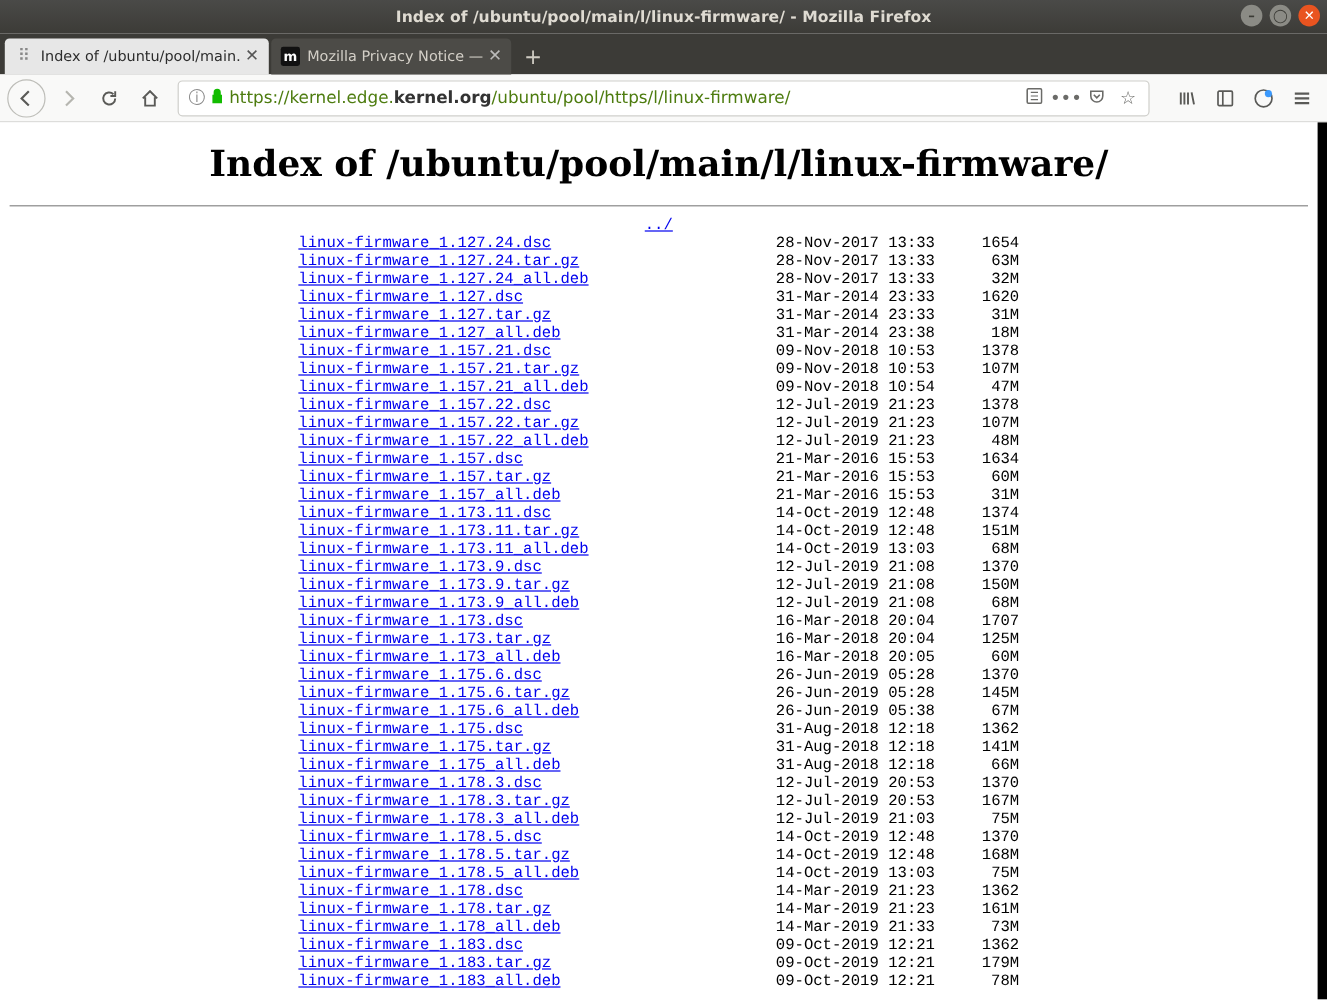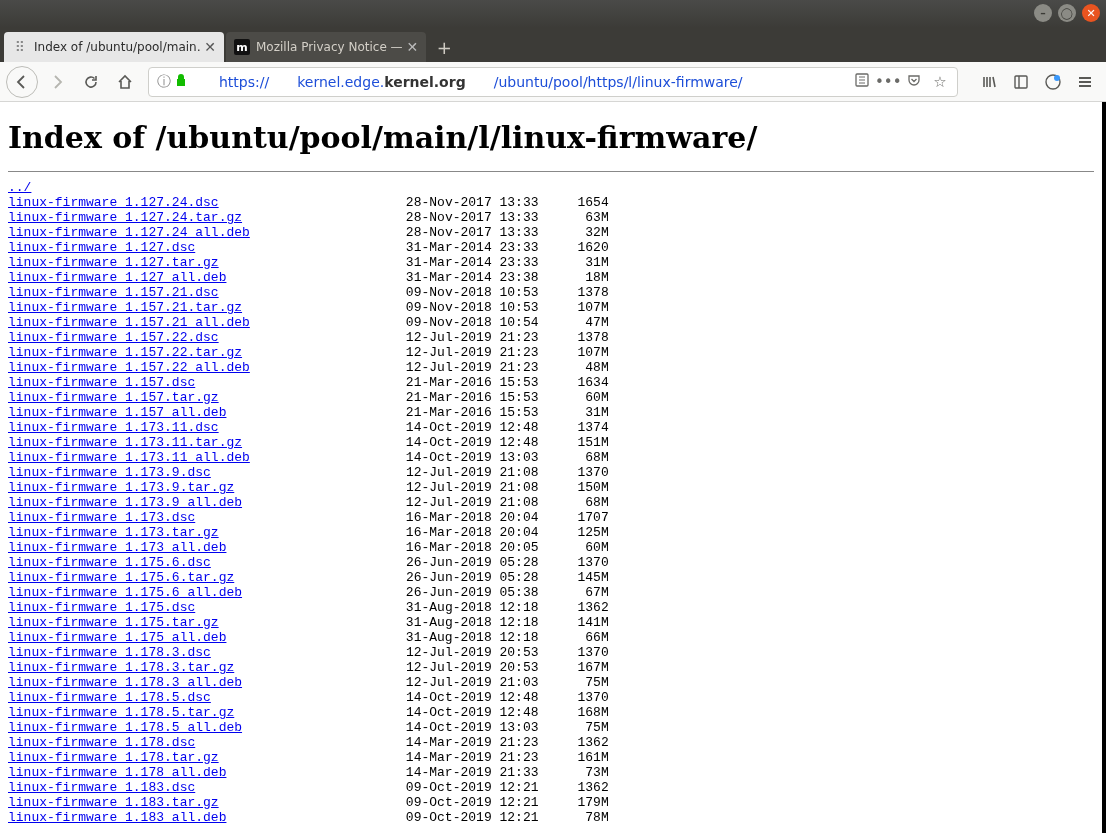--- a/index.html
+++ b/index.html
@@ -152,21 +152,21 @@
     padding: 0 4px;
   }
   .urlbar .info-icon { font-size: 14px; color: #888; }
   .urlbar .lock-icon { color: #12bc00; font-size: 13px; }
   .urlbar .url {
     flex: 1;
     white-space: nowrap;
     overflow: hidden;
     font-size: 14px;
   }
-  .urlbar .url .dim { color: #1d4ed8; margin-left: 28px; }
+  .urlbar .url .dim { color: #4d7c0f; }
   .urlbar .url .host { color: #333; font-weight: bold; }
   .urlbar .trail-btn {
     width: 26px;
     text-align: center;
     color: #6b6b68;
     font-size: 15px;
   }
   .right-tools {
     display: flex;
     align-items: center;
@@ -176,21 +176,22 @@
 
   
   .content {
     position: absolute;
     top: 102px;
     left: 0;
     right: 0;
     bottom: 0;
     overflow: hidden;
     background: #fff;
-    border-right: 4px solid #000000;
+    border-right: 8px solid #000000;
+    text-align: center;
   }
   .page {
     padding: 8px;
     font-family: "DejaVu Serif", serif;
   }
   .page h1 {
     font-family: "DejaVu Serif", "Times New Roman", serif;
     font-weight: bold;
     font-size: 30px;
     margin: 10px 0 16px 0;
@@ -210,20 +211,21 @@
   }
   .listing a {
     color: #0000ee;
     text-decoration: underline;
   }
 </style>
 </head>
 <body>
 
 <div class="titlebar">
+  <span>Index of /ubuntu/pool/main/l/linux-firmware/ - Mozilla Firefox</span>
   <div class="window-controls">
     <div class="wc wc-min">–</div>
     <div class="wc wc-max">◯</div>
     <div class="wc wc-close">✕</div>
   </div>
 </div>
 
 <div class="tabstrip">
   <div class="tab">
     <span class="favicon dots"></span>

